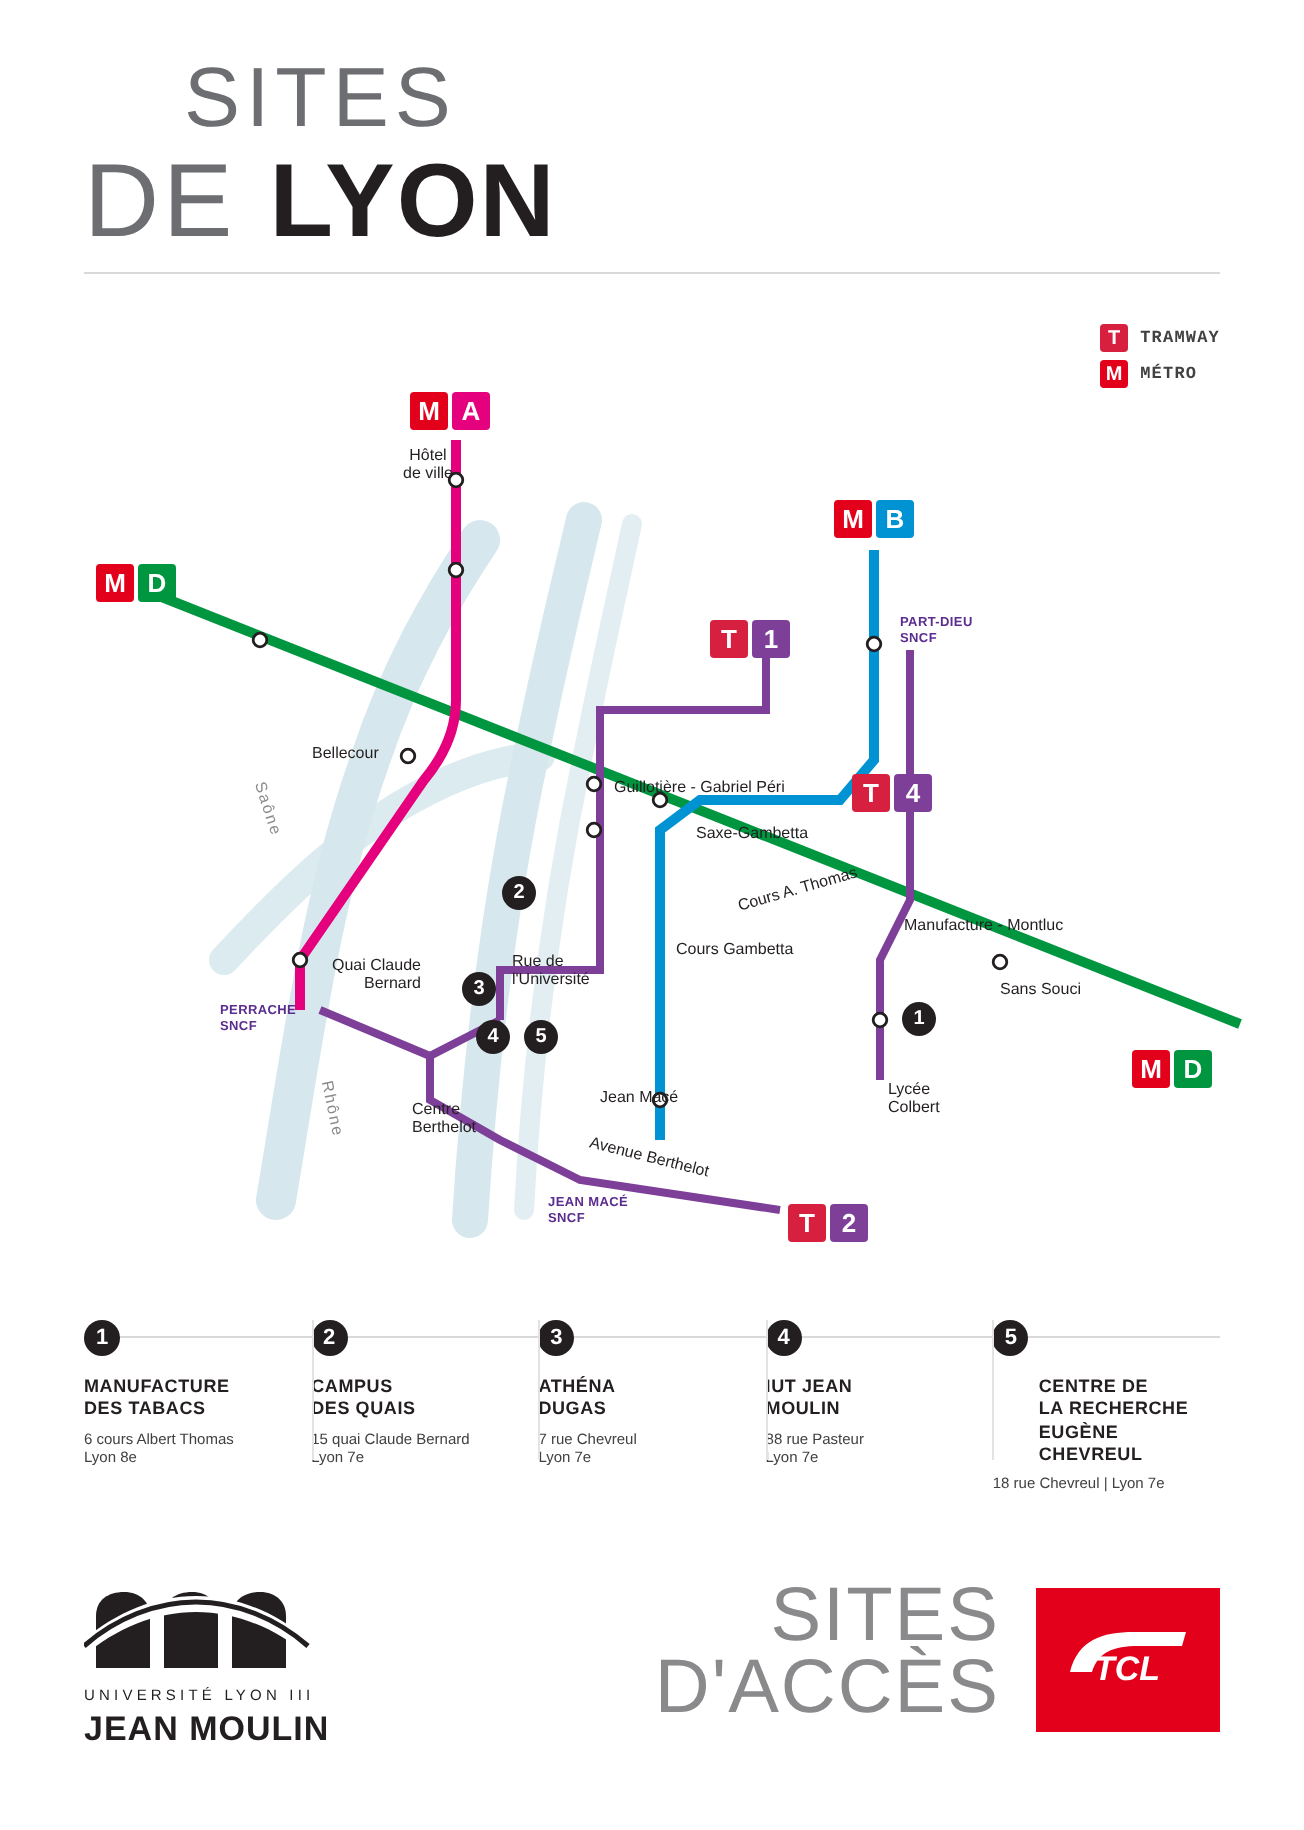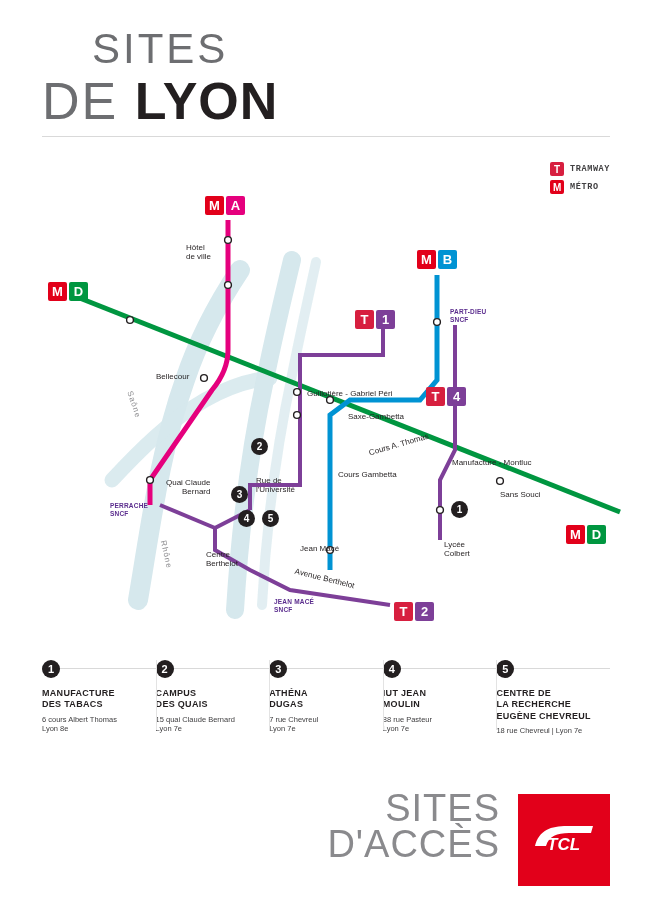--- a/index.html
+++ b/index.html
@@ -113,21 +113,21 @@
   .uni-name {
     font-size:17px; letter-spacing:.5px; font-weight:700; color:#231f20;
     margin-top:3px;
   }
   .plan {
     position:absolute; right:152px; top:10px; text-align:right;
     color:#8a8a8d; font-weight:300; line-height:0.96;
   }
   .plan div { font-size:38px; letter-spacing:1px; }
   .tcl {
-    position:absolute; right:42px; top:14px; width:92px; height:92px;
+    position:absolute; right:42px; top:14px; width:92px; height:72px;
     background:#e2001a; display:flex; align-items:center; justify-content:center;
   }
 </style>
 </head>
 <body>
 
 <div id="page">
 
   <div class="title-block">
     <div class="title-line1">SITES</div>
@@ -213,21 +213,21 @@
     <div class="badge-pair" style="left:426px; top:237px;">
       <div class="bp bp-t sq-left">T</div>
       <div class="bp bp-t4">4</div>
     </div>
 
     <div class="badge-pair" style="left:394px; top:452px;">
       <div class="bp bp-t sq-left">T</div>
       <div class="bp bp-t2">2</div>
     </div>
 
-    <div class="mlabel" style="left:186px; top:73px; width:56px; text-align:left; white-space:pre-line;margin-top:20px;">Hôtel
+    <div class="mlabel" style="left:186px; top:73px; width:56px; text-align:center; white-space:pre-line;">Hôtel
 de ville</div>
     <div class="mlabel" style="left:156px; top:222px;">Bellecour</div>
     <div class="sncf" style="left:450px; top:158px;">PART-DIEU</div>
     <div class="sncf" style="left:450px; top:166px;">SNCF</div>
     <div class="mlabel" style="left:307px; top:239px;">Guillotière - Gabriel Péri</div>
     <div class="mlabel" style="left:348px; top:262px;">Saxe-Gambetta</div>
     <div class="mlabel" style="left:368px; top:290px; transform:rotate(-16deg);">Cours A. Thomas</div>
     <div class="mlabel" style="left:338px; top:320px;">Cours Gambetta</div>
     <div class="mlabel" style="left:452px; top:308px;">Manufacture - Montluc</div>
     <div class="mlabel" style="left:500px; top:340px;">Sans Souci</div>
@@ -291,31 +291,42 @@
         <div class="idx-dot">4</div>
         <div class="idx-name" style="white-space:pre-line;">IUT JEAN
 MOULIN</div>
         <div class="idx-addr" style="white-space:pre-line;">88 rue Pasteur
 Lyon 7e</div>
       </div>
 
       <div class="idx-col">
         <div class="idx-sep"></div>
         <div class="idx-dot">5</div>
-        <div class="idx-name" style="white-space:pre-line;">CENTRE DE
+        <div class="idx-name" style="white-space:pre-line;padding-left:23px;">CENTRE DE
 LA RECHERCHE
 EUGÈNE CHEVREUL</div>
         <div class="idx-addr" style="white-space:pre-line;">18 rue Chevreul | Lyon 7e</div>
       </div>
 
     </div>
   </div>
 
   <div class="footer">
 
+    <div class="uni-logo">
+      <svg width="140" height="44" viewBox="0 0 140 44">
+        <path d="M6,42 L6,16 C6,8 12,4 20,4 C28,4 33,9 33,16 L33,42 Z" fill="#231f20"></path>
+        <path d="M40,42 L40,16 C40,8 46,4 54,4 C62,4 67,9 67,16 L67,42 Z" fill="#231f20"></path>
+        <path d="M74,42 L74,16 C74,8 80,4 88,4 C96,4 101,9 101,16 L101,42 Z" fill="#231f20"></path>
+        <path d="M0,28 C16,14 36,6 56,6 C76,6 96,14 112,28 L112,36 C96,22 76,14 56,14 C36,14 16,22 0,36 Z" fill="#ffffff"></path>
+        <path d="M0,31 C16,17 36,9 56,9 C76,9 96,17 112,31" stroke="#231f20" stroke-width="2.5" fill="none"></path>
+      </svg>
+      <div class="uni-sub">UNIVERSITÉ LYON III</div>
+      <div class="uni-name">JEAN MOULIN</div>
+    </div>
 
     <div class="plan">
       <div>SITES</div>
       <div>D'ACCÈS</div>
     </div>
 
     <div class="tcl">
       <svg width="70" height="40" viewBox="0 0 70 40">
         <path d="M6,26 C10,10 22,6 38,6 L64,6 L62,13 L40,13 C28,13 20,16 17,26 Z" fill="#ffffff"></path>
         <path d="M10,32 C14,18 26,14 42,14 L66,14 L64,21 L44,21 C33,21 25,24 22,32 Z" fill="#ffffff" opacity="0.0"></path>

